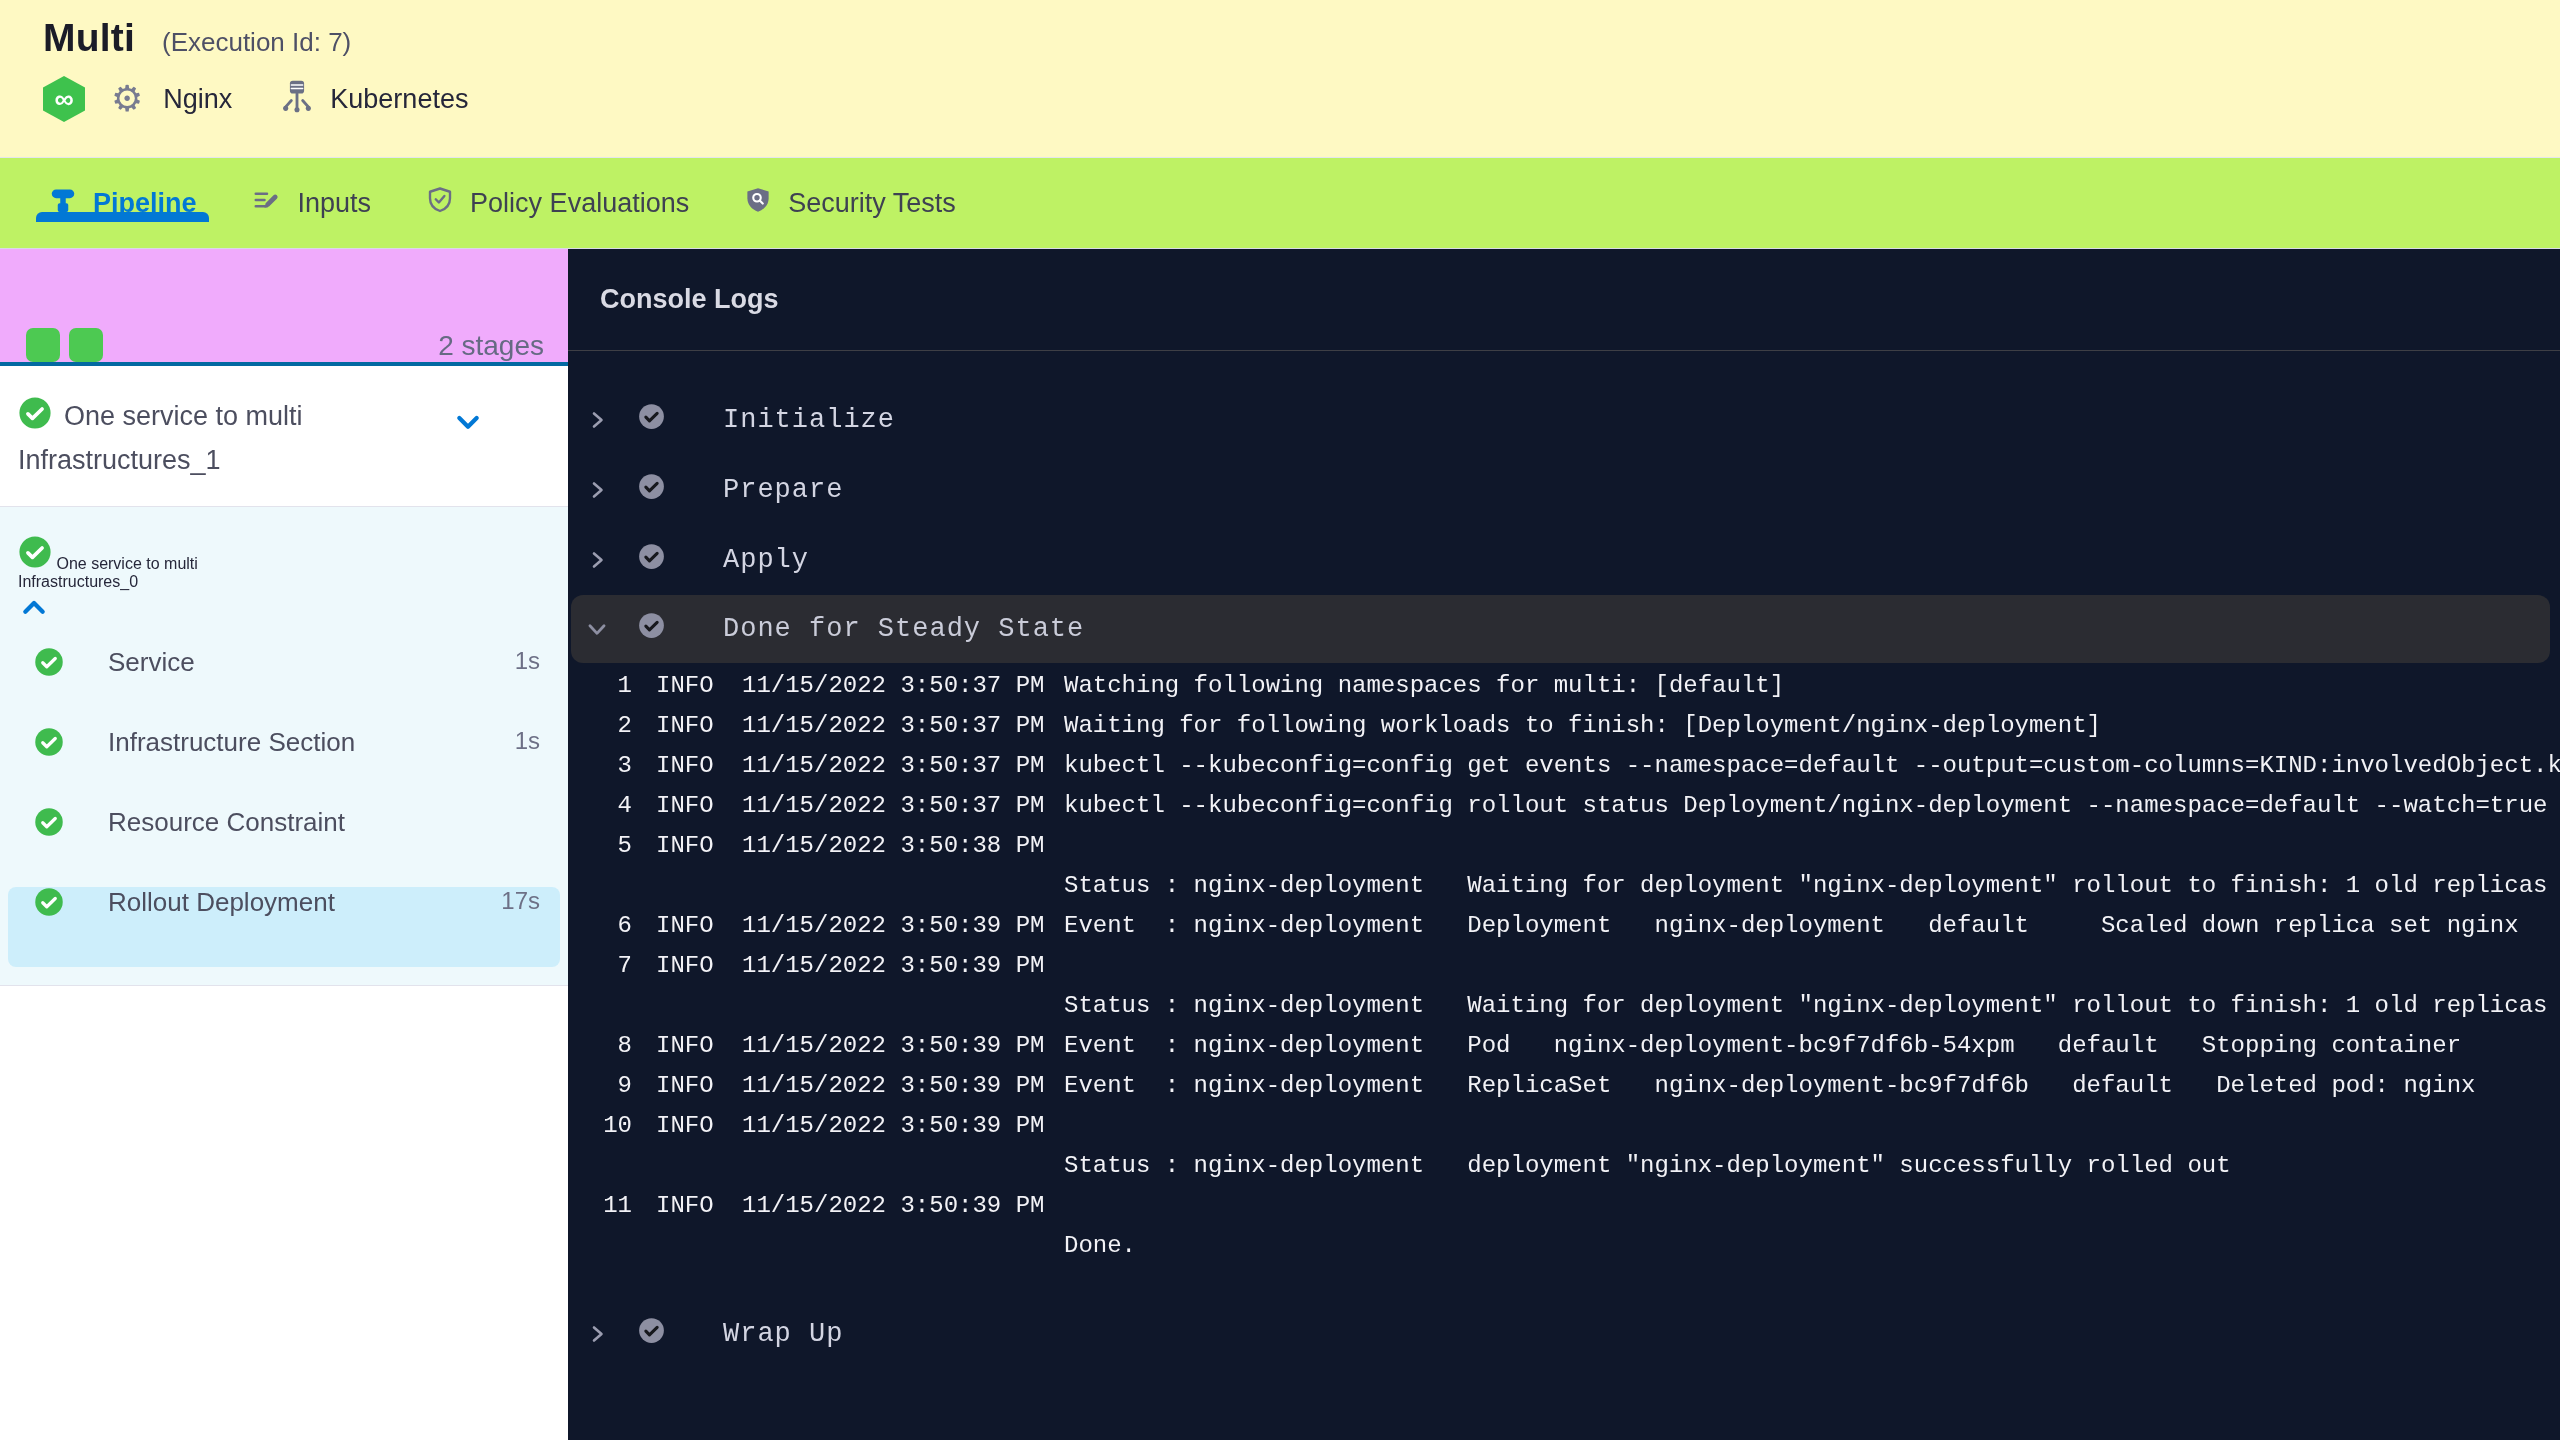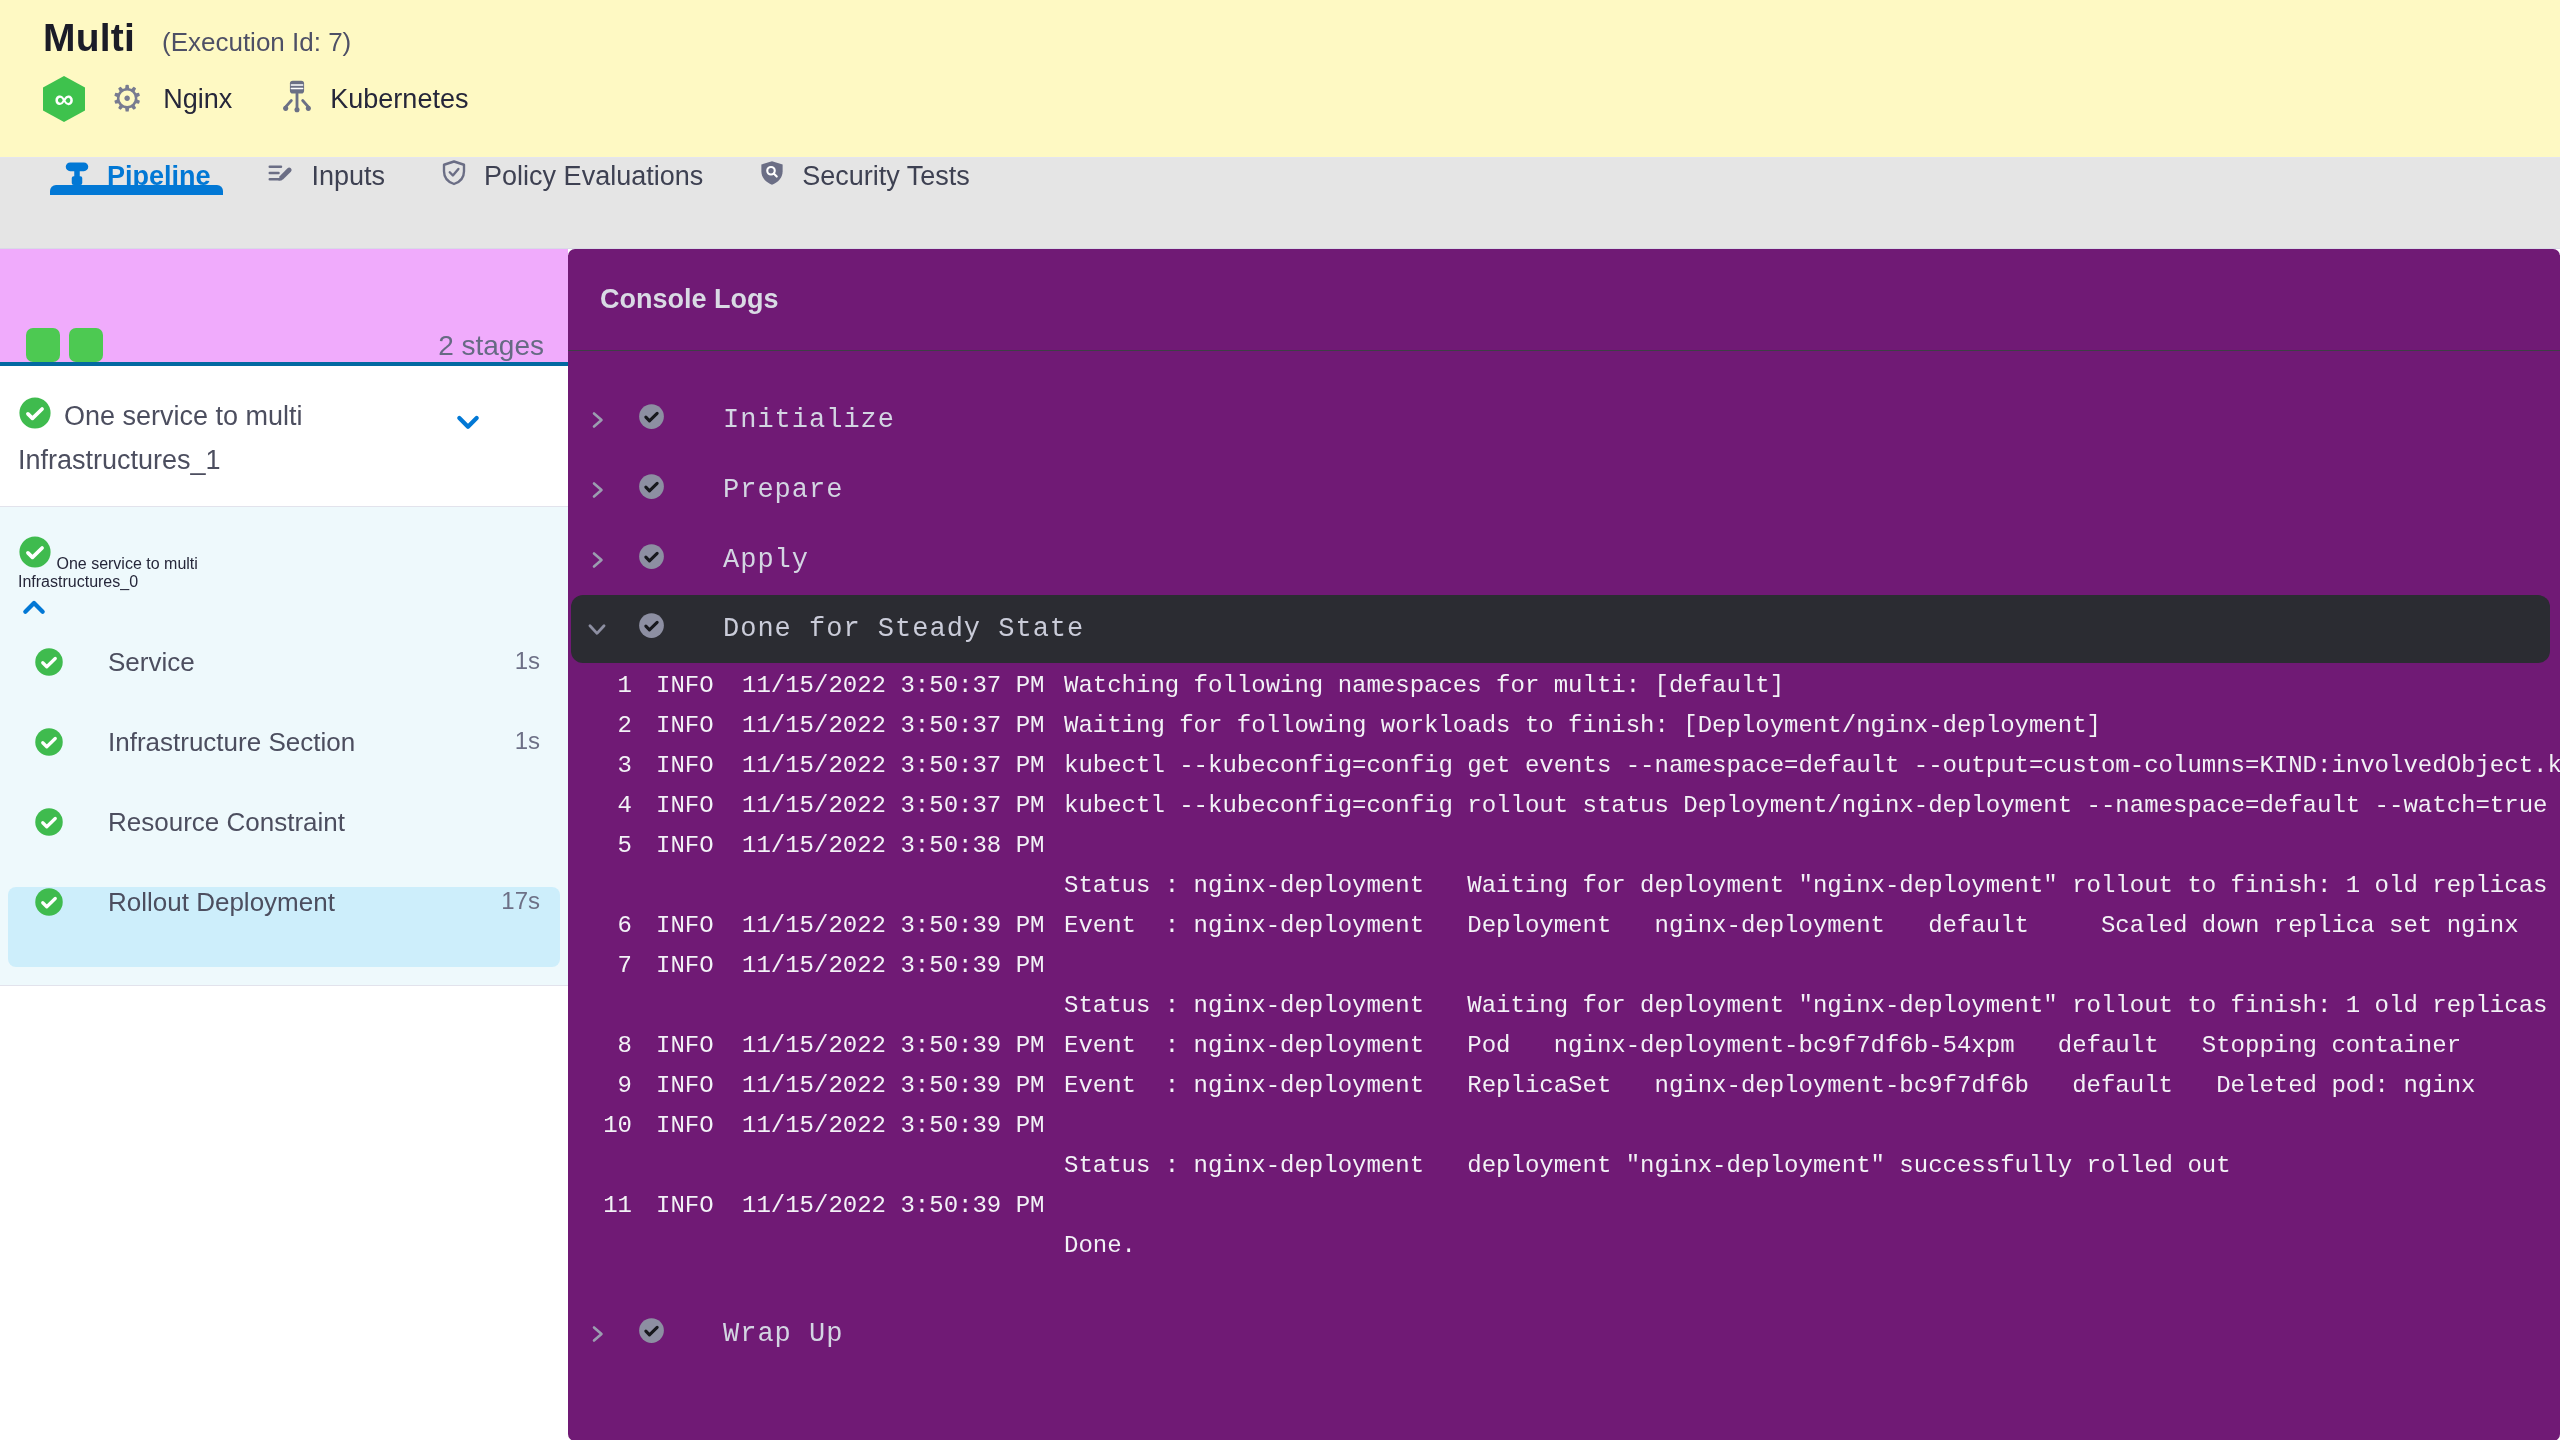--- a/index.html
+++ b/index.html
@@ -13,21 +13,21 @@
   .hdr-exec{font-size:26px;color:#4e5066;margin-left:27px;}
   .hdr-svc-row{display:flex;align-items:center;padding-left:43px;margin-top:16px;}
   .hex{width:42px;height:46px;background:#3ec24d;clip-path:polygon(50% 0,100% 25%,100% 75%,50% 100%,0 75%,0 25%);
        display:flex;align-items:center;justify-content:center;color:#fff;font-size:27px;font-weight:700;}
   .gear{font-size:36px;color:#787b90;margin-left:26px;line-height:1;}
   .svc-name{font-size:27px;color:#26273a;margin-left:20px;}
   .k8s-ic{margin-left:48px;}
   .infra-name{font-size:27px;color:#26273a;margin-left:16px;}
 
   
-  .tabbar{height:90px;display:flex;align-items:flex-start;padding-left:62px;border-bottom:1px solid #d9dae6;background:#e5e5e5;}
+  .tabbar{height:90px;display:flex;align-items:center;padding-left:48px;border-bottom:1px solid #d9dae6;background:#bef264;}
   .tab{position:relative;display:flex;align-items:center;gap:15px;font-size:27px;color:#3e4152;margin-right:54px;cursor:pointer;}
   .tab .underline{display:none;}
   .tab.active{color:#0278d5;font-weight:700;}
   .tab.active .underline{display:block;position:absolute;left:-12px;right:-12px;bottom:0;height:10px;
        background:#0278d5;border-radius:6px 6px 0 0;}
 
   
   .content{display:flex;height:1192px;}
 
   
@@ -40,21 +40,21 @@
   .stage .l2{font-size:27px;color:#4c4e5f;margin-top:8px;}
   .stage .chev{position:absolute;right:84px;top:40px;cursor:pointer;}
   .stage2{background:#eef9fc;border-bottom:1px solid #e2e3ec;padding-bottom:18px;}
   .stage2 .stagehead{position:relative;padding:28px 110px 20px 18px;}
   .step{height:80px;display:flex;padding:0 28px 0 34px;font-size:26px;color:#4c4e5f;cursor:pointer;}
   .step .ck{margin-right:22px;flex:0 0 auto;}
   .step .dur{margin-left:auto;font-size:24px;color:#6d7086;}
   .step.selected{background:#cdeefb;border-radius:8px;margin:0 8px;padding:0 20px 0 26px;}
 
   
-  .console{flex:1;background:#701a75;overflow:hidden;position:relative;border-radius:7px;}
+  .console{flex:1;background:#0f172a;overflow:hidden;position:relative;}
   .con-head{height:101px;display:flex;align-items:center;padding-left:32px;
             font-size:27px;font-weight:700;color:#d9dae4;border-bottom:1px solid #3e3f45;}
   .con-body{font-family:"Liberation Mono",monospace;}
   .cstep{height:70px;display:flex;align-items:center;padding-left:16px;font-size:27px;
          letter-spacing:1px;color:#d3d5e2;cursor:pointer;}
   .cstep .cv{width:26px;display:flex;justify-content:center;flex:0 0 auto;}
   .cstep .gck{margin-left:28px;flex:0 0 auto;}
   .cstep .clabel{margin-left:58px;white-space:pre;}
   .band{height:68px;margin:0 10px 0 3px;background:#2b2c32;border-radius:12px;
         display:flex;align-items:center;padding-left:13px;font-size:27px;letter-spacing:1px;color:#caccd9;cursor:pointer;}

